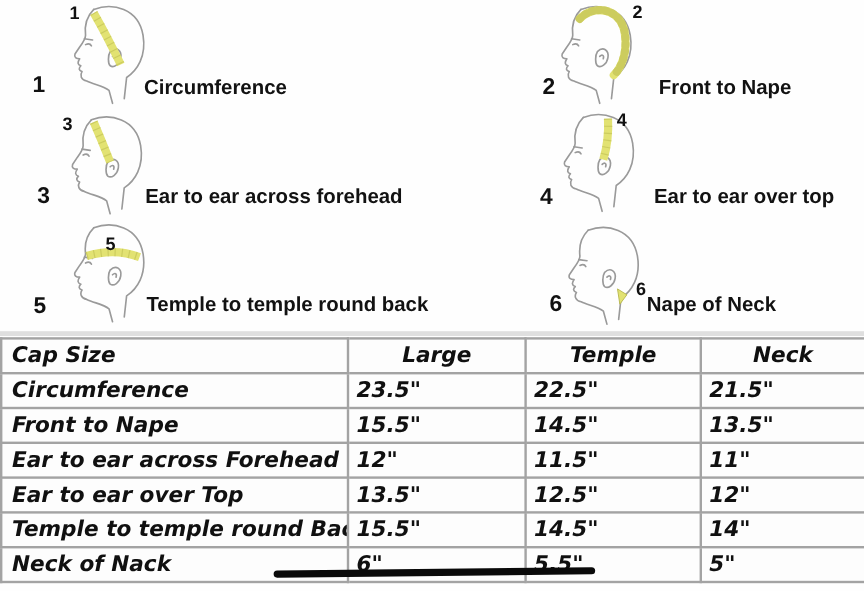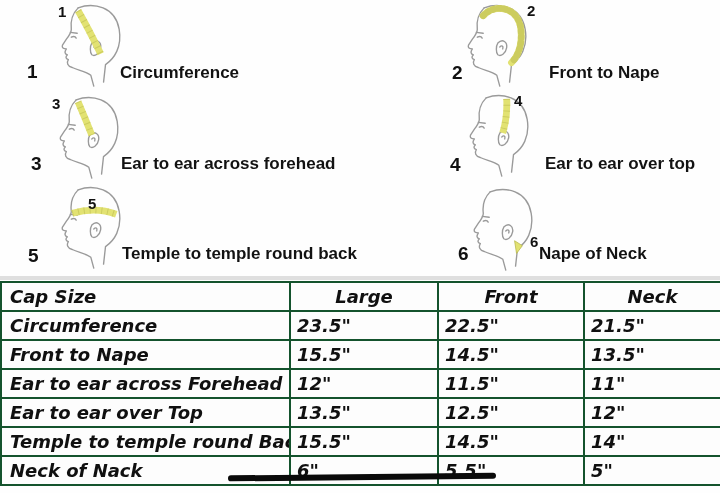--- a/index.html
+++ b/index.html
@@ -28,21 +28,21 @@
   table.cap-table{
     position:absolute;left:0;top:281px;width:720px;border-collapse:collapse;table-layout:fixed;
     font-family:"DejaVu Sans",sans-serif;font-style:italic;font-weight:bold;font-size:18px;color:#101010;
     background:#fdfdfd;
   }
   table.cap-table col.c0{width:289px;}
   table.cap-table col.c1{width:148px;}
   table.cap-table col.c2{width:146px;}
   table.cap-table col.c3{width:137px;}
   table.cap-table th,table.cap-table td{
-    border:2px solid #14532d;height:25px;padding:1px 6px;white-space:nowrap;overflow:hidden;
+    border:2px solid #a3a3a3;height:25px;padding:1px 6px;white-space:nowrap;overflow:hidden;
   }
   table.cap-table .lbl{text-align:left;padding-left:8px;}
   table.cap-table .val{}
   
   .marker-line{
     position:absolute;left:228px;top:474px;width:268px;height:6px;background:#0a0a0a;
     border-radius:4px;transform:rotate(-0.6deg);
   }
 </style>
 </head>
@@ -132,21 +132,21 @@
     <colgroup>
         <col class="c0">
         <col class="c1">
         <col class="c2">
         <col class="c3">
       </colgroup>
     <tbody>
         <tr>
       <th class="lbl">Cap Size</th>
       <th class="val">Large</th>
-      <th class="val">Front</th>
+      <th class="val">Temple</th>
       <th class="val">Neck</th>
     </tr>
     <tr>
       <td class="lbl">Circumference</td>
       <td class="val">23.5"</td>
       <td class="val">22.5"</td>
       <td class="val">21.5"</td>
     </tr>
     <tr>
       <td class="lbl">Front to Nape</td>

